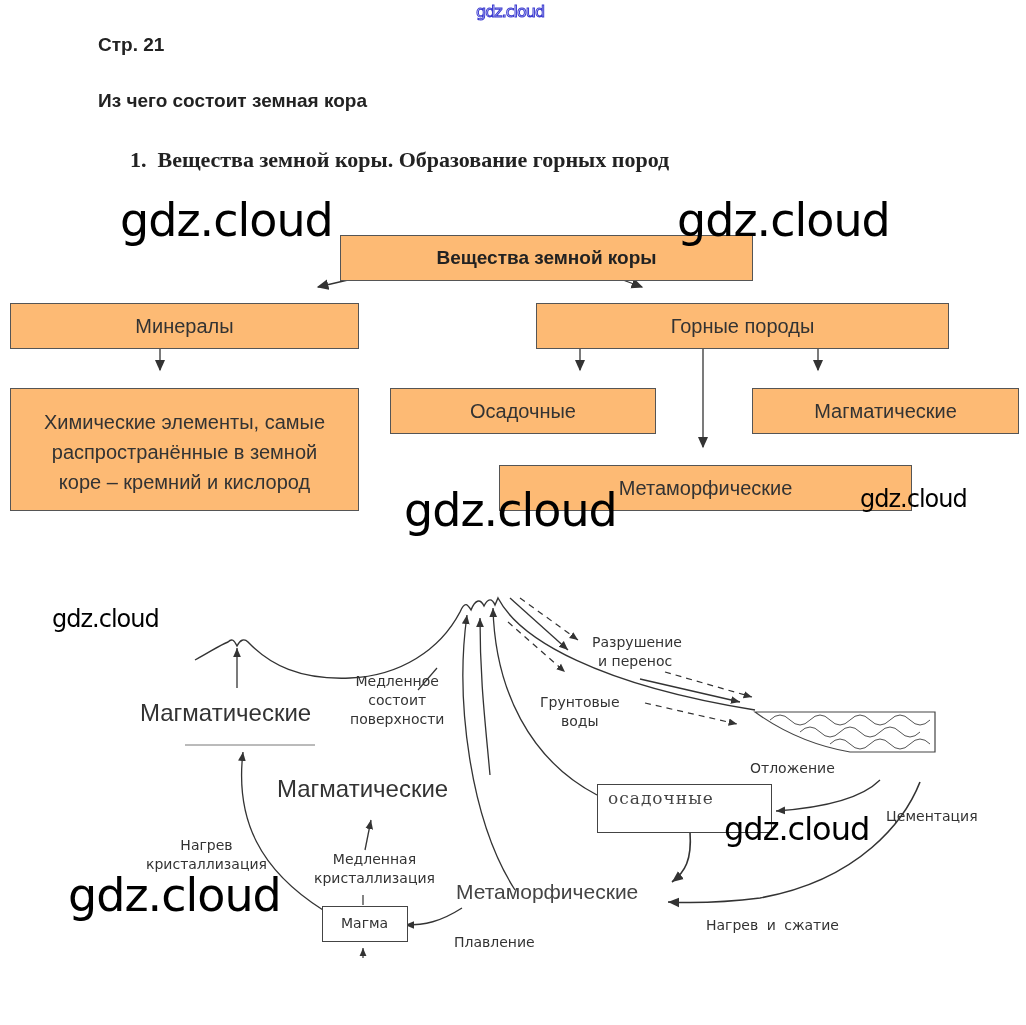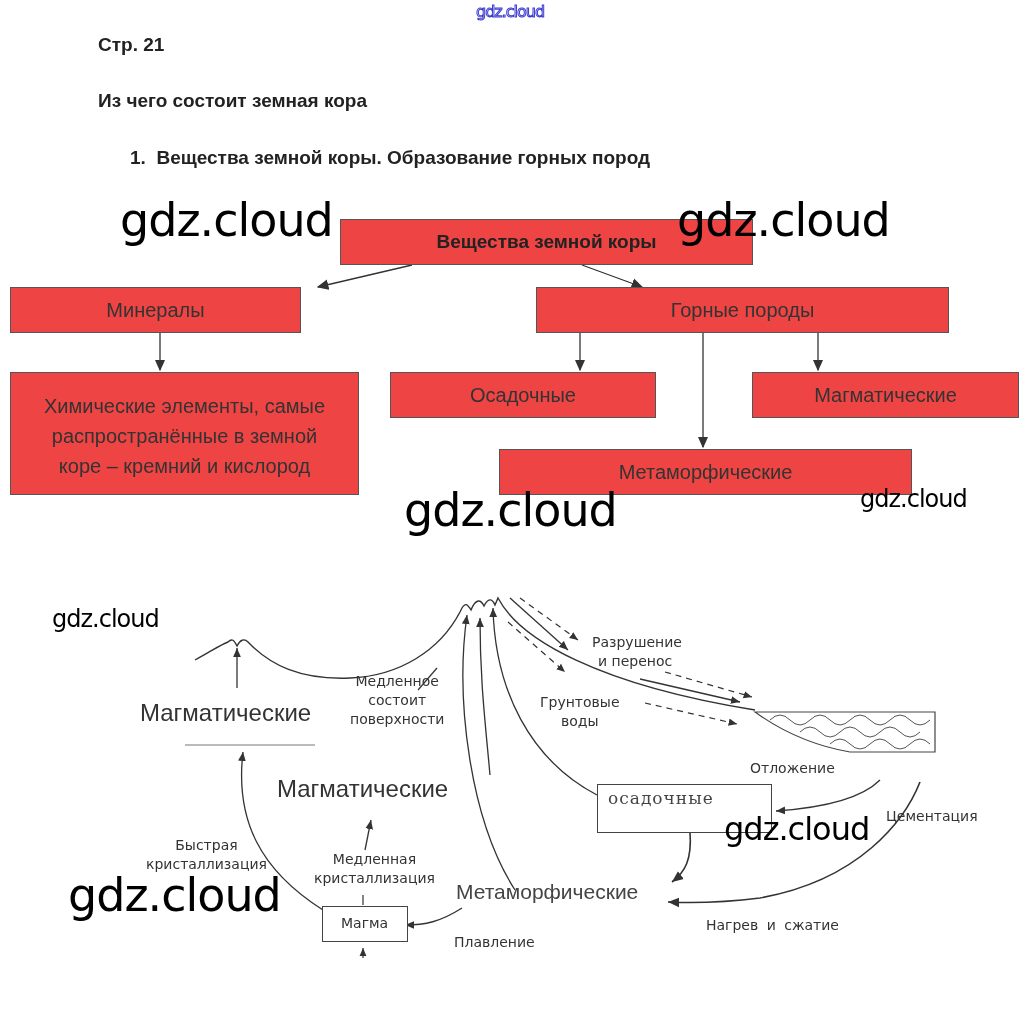--- a/index.html
+++ b/index.html
@@ -2,22 +2,22 @@
 <html><head>
 <meta charset="utf-8">
 <style>
   html, body { margin:0; padding:0; background:#ffffff; }
   body { width:1026px; height:1025px; position:relative; overflow:hidden; font-family:"Liberation Sans", sans-serif; color:#222; }
   .abs { position:absolute; }
   .top-wm { left:476px; top:2px; font-size:16px; color:#ffffff; -webkit-text-stroke:1px #3a3ad0; font-family:"DejaVu Sans", sans-serif; letter-spacing:-1px; }
   .h { font-weight:bold; color:#222; }
   .page-no { left:98px; top:34px; font-size:19px; }
   .section-title { left:98px; top:90px; font-size:19px; }
-  .task-title { left:130px; top:147px; font-size:19px; }
-  .box { position:absolute; border:1px solid #555; background:#ef4444; box-sizing:border-box; display:flex; align-items:center; justify-content:center; text-align:center; font-size:20px; color:#333; }
+  .task-title { left:130px; top:147px; font-size:22px;font-family:Liberation Serif, serif; }
+  .box { position:absolute; border:1px solid #555; background:#fdba74; box-sizing:border-box; display:flex; align-items:center; justify-content:center; text-align:center; font-size:20px; color:#333;margin-top:16px; }
   .box.top { font-weight:bold; font-size:19px; color:#222; }
   .box.multi { align-items:flex-start; padding-top:18px; line-height:30px; }
   .wm { position:absolute; font-family:"DejaVu Sans", sans-serif; color:#000; letter-spacing:-1px; }
   .wm.big { font-size:46px; }
   .wm.med { font-size:24px; }
   svg.links { position:absolute; left:0; top:0; }
   .dlabel { position:absolute; font-family:"DejaVu Sans", sans-serif; color:#333; font-size:14px; text-align:center; line-height:19px; }
   .dlabel.large { font-size:24px; color:#333; font-family:"Liberation Sans", sans-serif; }
   .dlabel.serif { font-family:"DejaVu Serif", serif; font-size:17px; color:#444; letter-spacing:1px; }
   .dbox { position:absolute; border:1px solid #444; box-sizing:border-box; background:#fff; }
@@ -43,21 +43,21 @@
   <line x1="582" y1="265" x2="642" y2="287" stroke="#333" stroke-width="1.3" marker-end="url(#ah)"></line>
   <line x1="160" y1="332" x2="160" y2="370" stroke="#333" stroke-width="1.3" marker-end="url(#ah)"></line>
   <line x1="580" y1="332" x2="580" y2="370" stroke="#333" stroke-width="1.3" marker-end="url(#ah)"></line>
   <line x1="818" y1="332" x2="818" y2="370" stroke="#333" stroke-width="1.3" marker-end="url(#ah)"></line>
   <line x1="703" y1="332" x2="703" y2="447" stroke="#333" stroke-width="1.3" marker-end="url(#ah)"></line>
 </svg>
 
 <div class="box top" style="left:340px;top:219px;width:413px;height:46px;">
     <span>Вещества земной коры</span>
   </div>
-<div class="box" style="left:10px;top:287px;width:291px;height:46px;">
+<div class="box" style="left:10px;top:287px;width:349px;height:46px;">
     <span>Минералы</span>
   </div>
 <div class="box multi" style="left:10px;top:372px;width:349px;height:123px;">
     <span style="display:block;width:310px;">Химические элементы, самые распространённые в земной коре – кремний и кислород</span>
   </div>
 <div class="box" style="left:536px;top:287px;width:413px;height:46px;">
     <span>Горные породы</span>
   </div>
 <div class="box" style="left:390px;top:372px;width:266px;height:46px;">
     <span>Осадочные</span>
@@ -130,21 +130,21 @@
 </div>
 <div class="dlabel" style="left:540px;top:693px;">
   <div>Грунтовые</div>
   <div>воды</div>
 </div>
 <div class="dlabel large" style="left:277px;top:779px;">Магматические</div>
 <div class="dlabel" style="left:750px;top:759px;">Отложение</div>
 <div class="dlabel serif" style="left:608px;top:789px;">осадочные</div>
 <div class="dlabel" style="left:886px;top:807px;">Цементация</div>
 <div class="dlabel" style="left:146px;top:836px;">
-  <div>Быстрая</div>
+  <div>Нагрев</div>
   <div>кристаллизация</div>
 </div>
 <div class="dlabel" style="left:314px;top:850px;">
   <div>Медленная</div>
   <div>кристаллизация</div>
 </div>
 <div class="dlabel" style="left:456px;top:882px;font-size:21px;color:#444;font-family:'Liberation Sans',sans-serif;">Метаморфические</div>
 <div class="dlabel" style="left:706px;top:916px;word-spacing:4px;">Нагрев и сжатие</div>
 <div class="dlabel" style="left:341px;top:914px;">Магма</div>
 <div class="dlabel" style="left:454px;top:933px;">Плавление</div>

